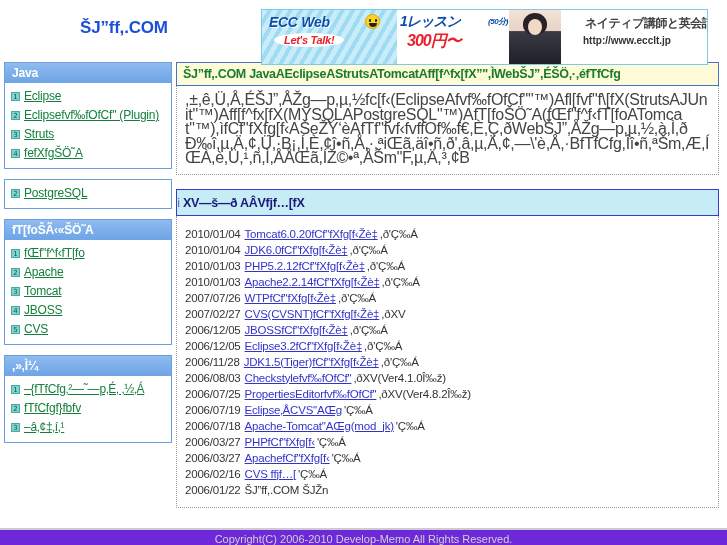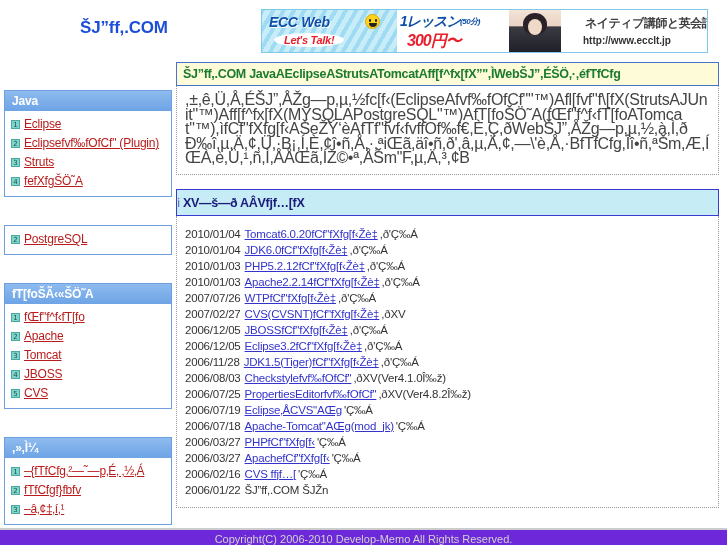--- a/index.html
+++ b/index.html
@@ -31,21 +31,21 @@
     font-weight: bold;
     color: #1d4ed8;
     letter-spacing: -0.2px;
     white-space: nowrap;
   }
   .banner {
     position: absolute;
     left: 261px;
     top: 9px;
     width: 447px;
-    height: 44px;
+    height: 56px;
     border: 1px solid #7ec8e8;
     box-sizing: border-box;
     background: #ffffff;
     display: flex;
     align-items: stretch;
     overflow: hidden;
   }
   .banner-left {
     width: 135px;
     background:
@@ -123,20 +123,21 @@
     font-weight: bold;
     font-style: italic;
     color: #0d4fa8;
     letter-spacing: -1px;
     white-space: nowrap;
   }
   .banner-min {
     font-size: 8px;
     letter-spacing: -0.5px;
     vertical-align: 2px;
+    margin-left: 28px;
   }
   .banner-price {
     position: absolute;
     left: 10px;
     top: 21px;
     font-size: 16px;
     font-weight: bold;
     font-style: italic;
     color: #e8212d;
     letter-spacing: -1px;
@@ -212,21 +213,20 @@
     padding: 0 8px 0 4px;
     box-sizing: border-box;
   }
 
   
   .side-box {
     margin-bottom: 10px;
     border: 1px solid #6d9fe0;
     background: #ffffff;
     box-sizing: border-box;
-    margin-top: 28px;
   }
   .side-head {
     background: linear-gradient(to bottom, #8fbcf0 0%, #7fb0ea 45%, #6ea4e6 100%);
     color: #ffffff;
     font-weight: bold;
     font-size: 12px;
     padding: 3px 0 3px 7px;
     letter-spacing: -0.2px;
     white-space: nowrap;
     overflow: hidden;
@@ -252,21 +252,21 @@
     border: 1px solid #4aa9a0;
     color: #1b4f4a;
     font-size: 7px;
     text-align: center;
     vertical-align: 1px;
     margin-right: 4px;
     box-sizing: border-box;
     font-family: "DejaVu Sans", sans-serif;
   }
   .side-link {
-    color: #b91c1c;
+    color: #15803d;
     text-decoration: underline;
     font-size: 12px;
     letter-spacing: -0.2px;
     cursor: pointer;
   }
 
   
   .title-bar {
     border: 1px solid #4a72c8;
     background: #fdfbd8;

